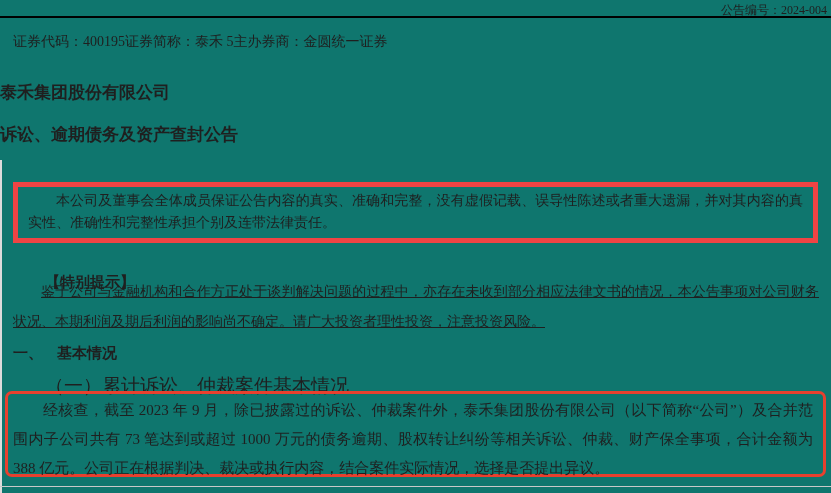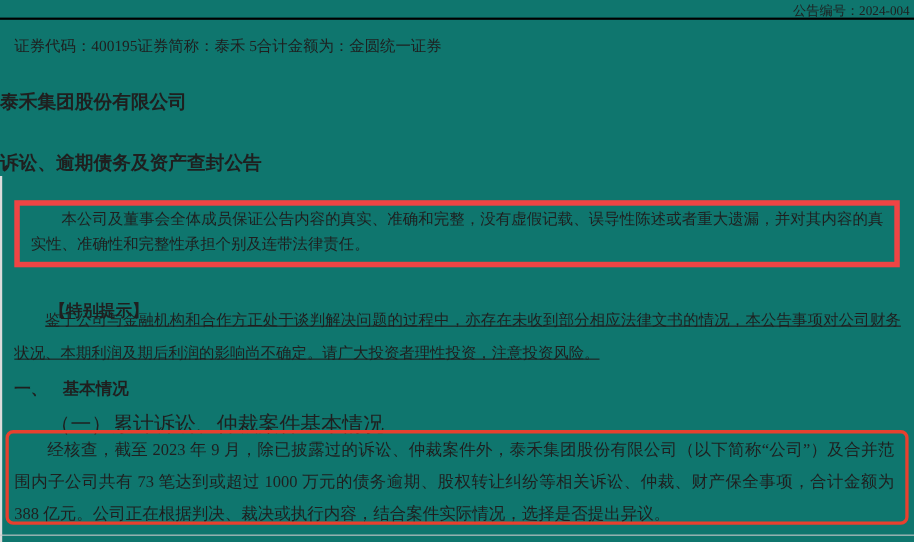--- a/index.html
+++ b/index.html
@@ -49,21 +49,21 @@
     font-size: 14px;
     white-space: nowrap;
   }
   .title-block {
     position: absolute;
     top: 81px; left: 0;
     width: 100%;
     font-weight: bold;
     font-size: 17px;
   }
-  .title-line2 { margin-top: 33px; }
+  .title-line2 { margin-top: 19px; }
   .declaration-box {
     position: absolute;
     top: 182px; left: 13px;
     width: 805px;
     box-sizing: border-box;
     border: 5px solid #ef4444;
     padding: 3px 10px 4px 10px;
     font-size: 14px;
     line-height: 22px;
     text-align: justify;
@@ -122,21 +122,21 @@
   <div class="edge-left"></div>
   <div class="edge-bottom"></div>
 
   <div class="doc-no"><span>公告编号：</span><span>2024-004</span></div>
 
   <div class="top-rule"></div>
 
   <div class="info-row">
     <span><span>证券代码：</span><span>400195</span></span>
     <span><span>证券简称：</span><span>泰禾 5</span></span>
-    <span><span>合计金额为：</span><span>金圆统一证券</span></span>
+    <span><span>主办券商：</span><span>金圆统一证券</span></span>
   </div>
 
   <div class="title-block">
     <div>泰禾集团股份有限公司</div>
     <div class="title-line2">诉讼、逾期债务及资产查封公告</div>
   </div>
 
   <div class="declaration-box">
     <p class="para">本公司及董事会全体成员保证公告内容的真实、准确和完整，没有虚假记载、误导性陈述或者重大遗漏，并对其内容的真实性、准确性和完整性承担个别及连带法律责任。</p>
   </div>

